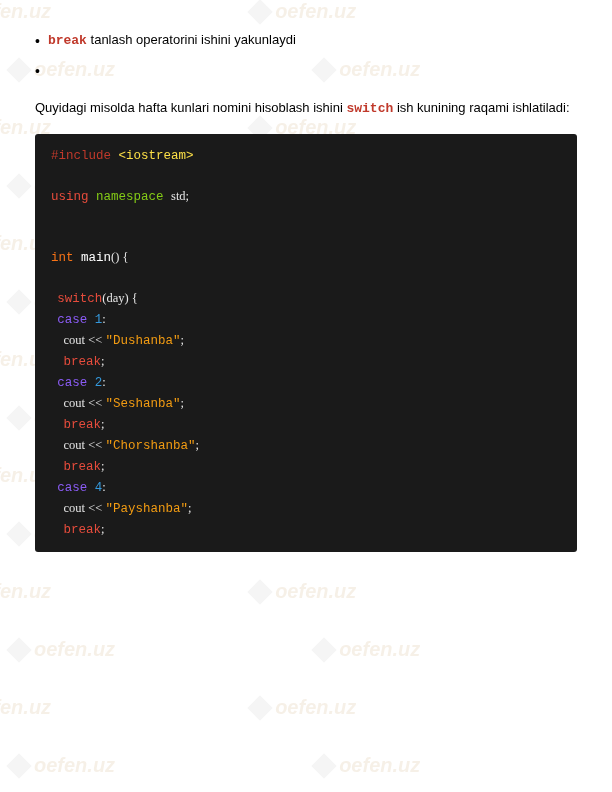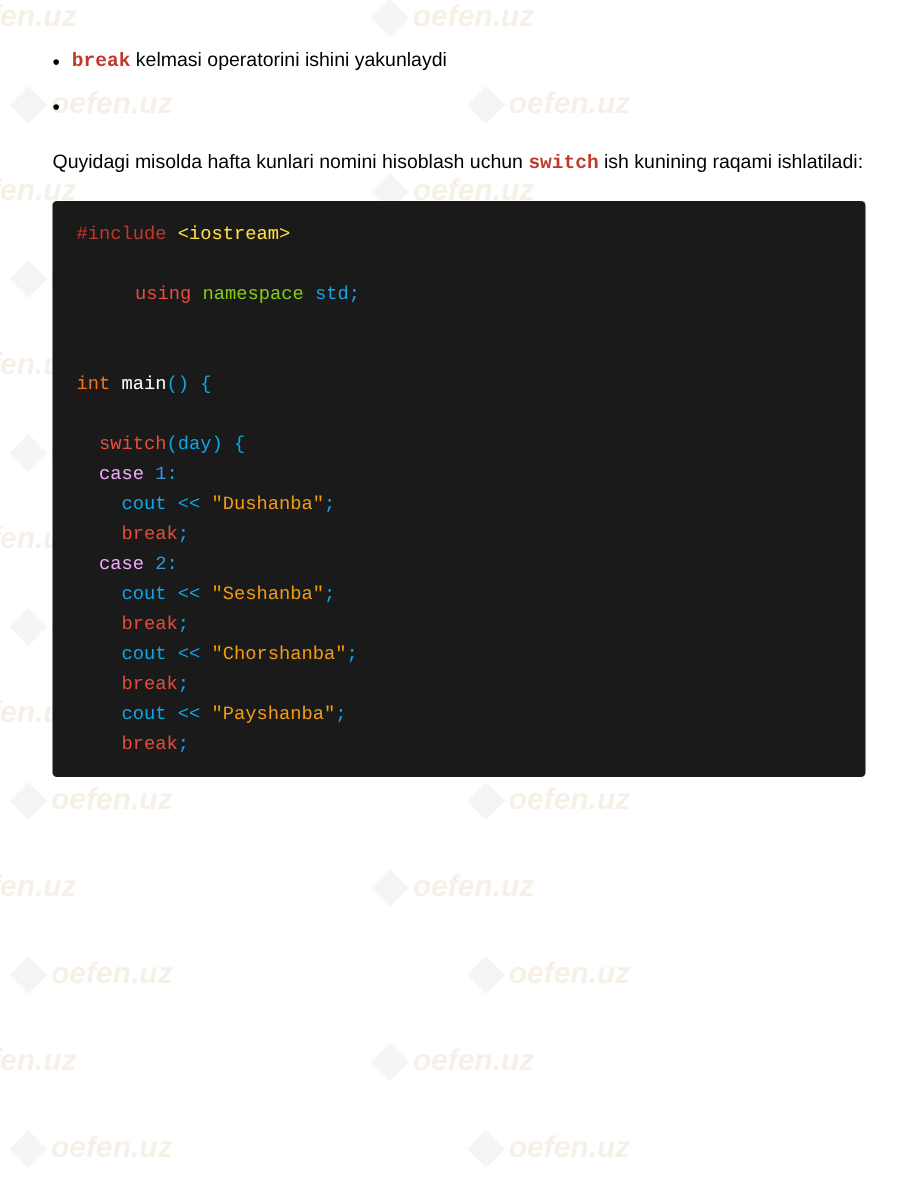--- a/index.html
+++ b/index.html
@@ -117,30 +117,30 @@
     }
 
     .code-line {
       display: block;
       white-space: pre;
     }
 
     
     .c-include { color: #c0392b; }
     .c-header { color: #fde047; }
-    .c-using { color: #e74c3c; margin-left: 39px; }
+    .c-using { color: #e74c3c; }
     .c-namespace { color: #84cc16; }
     .c-int { color: #f97316; }
     .c-main { color: #fff; }
     .c-num { color: #3498db; }
     .c-switch-kw { color: #e74c3c; }
-    .c-case { color: #f0abfc; }
+    .c-case { color: #8b5cf6; }
     .c-string { color: #f39c12; }
     .c-break { color: #e74c3c; }
-    .c-white { color: #0ea5e9; }
+    .c-white { color: #e5e5e5; font-family: Liberation Serif, serif; }
   </style>
 </head>
 <body>
 
 <div class="watermark-container">
   <div class="watermark-row" style="margin-top: 0px; position: absolute; top: 0px; left: -30px;">
       <div class="watermark-item" style="margin-left: 0px;">
         <span>oefen.uz</span>
       </div>
       <div class="watermark-item" style="margin-left: 160px;">
@@ -274,46 +274,47 @@
     </div>
 </div>
 
 <div class="page-content">
 
   <ul class="bullet-list">
     <li>
       <span class="bullet-dot">•</span>
       <span>
         <span class="kw-red">break</span>
-        <span> kelmasi operatorini ishini yakunlaydi</span>
+        <span> tanlash operatorini ishini yakunlaydi</span>
       </span>
     </li>
     <li>
       <span class="bullet-dot">•</span>
     </li>
   </ul>
 
   <p class="paragraph">
-    <span>Quyidagi misolda hafta kunlari nomini hisoblash uchun </span><span class="kw-switch-red">switch</span><span> ish kunining raqami ishlatiladi:</span>
+    <span>Quyidagi misolda hafta kunlari nomini hisoblash ishini </span><span class="kw-switch-red">switch</span><span> ish kunining raqami ishlatiladi:</span>
   </p>
 
   <div class="code-block" id="code-block-container">
   <span class="code-line"><span class="c-include">#include </span><span class="c-header">&lt;iostream&gt;</span></span>
       <span class="code-line">&nbsp;</span>
       <span class="code-line"><span class="c-using">using </span><span class="c-namespace">namespace </span><span class="c-white">std;</span></span>
       <span class="code-line">&nbsp;</span>
       <span class="code-line">&nbsp;</span>
       <span class="code-line"><span class="c-int">int </span><span class="c-main">main</span><span class="c-white">() {</span></span>
       <span class="code-line">&nbsp;</span>
       <span class="code-line"><span class="c-white">  </span><span class="c-switch-kw">switch</span><span class="c-white">(day) {</span></span>
       <span class="code-line"><span class="c-white">  </span><span class="c-case">case </span><span class="c-num">1</span><span class="c-white">:</span></span>
       <span class="code-line"><span class="c-white">    cout &lt;&lt; </span><span class="c-string">"Dushanba"</span><span class="c-white">;</span></span>
       <span class="code-line"><span class="c-white">    </span><span class="c-break">break</span><span class="c-white">;</span></span>
       <span class="code-line"><span class="c-white">  </span><span class="c-case">case </span><span class="c-num">2</span><span class="c-white">:</span></span>
       <span class="code-line"><span class="c-white">    cout &lt;&lt; </span><span class="c-string">"Seshanba"</span><span class="c-white">;</span></span>
       <span class="code-line"><span class="c-white">    </span><span class="c-break">break</span><span class="c-white">;</span></span>
       <span class="code-line"><span class="c-white">    cout &lt;&lt; </span><span class="c-string">"Chorshanba"</span><span class="c-white">;</span></span>
       <span class="code-line"><span class="c-white">    </span><span class="c-break">break</span><span class="c-white">;</span></span>
+      <span class="code-line"><span class="c-white">  </span><span class="c-case">case </span><span class="c-num">4</span><span class="c-white">:</span></span>
       <span class="code-line"><span class="c-white">    cout &lt;&lt; </span><span class="c-string">"Payshanba"</span><span class="c-white">;</span></span>
       <span class="code-line"><span class="c-white">    </span><span class="c-break">break</span><span class="c-white">;</span></span>
     </div>
 
 </div>
 
 </body></html>

